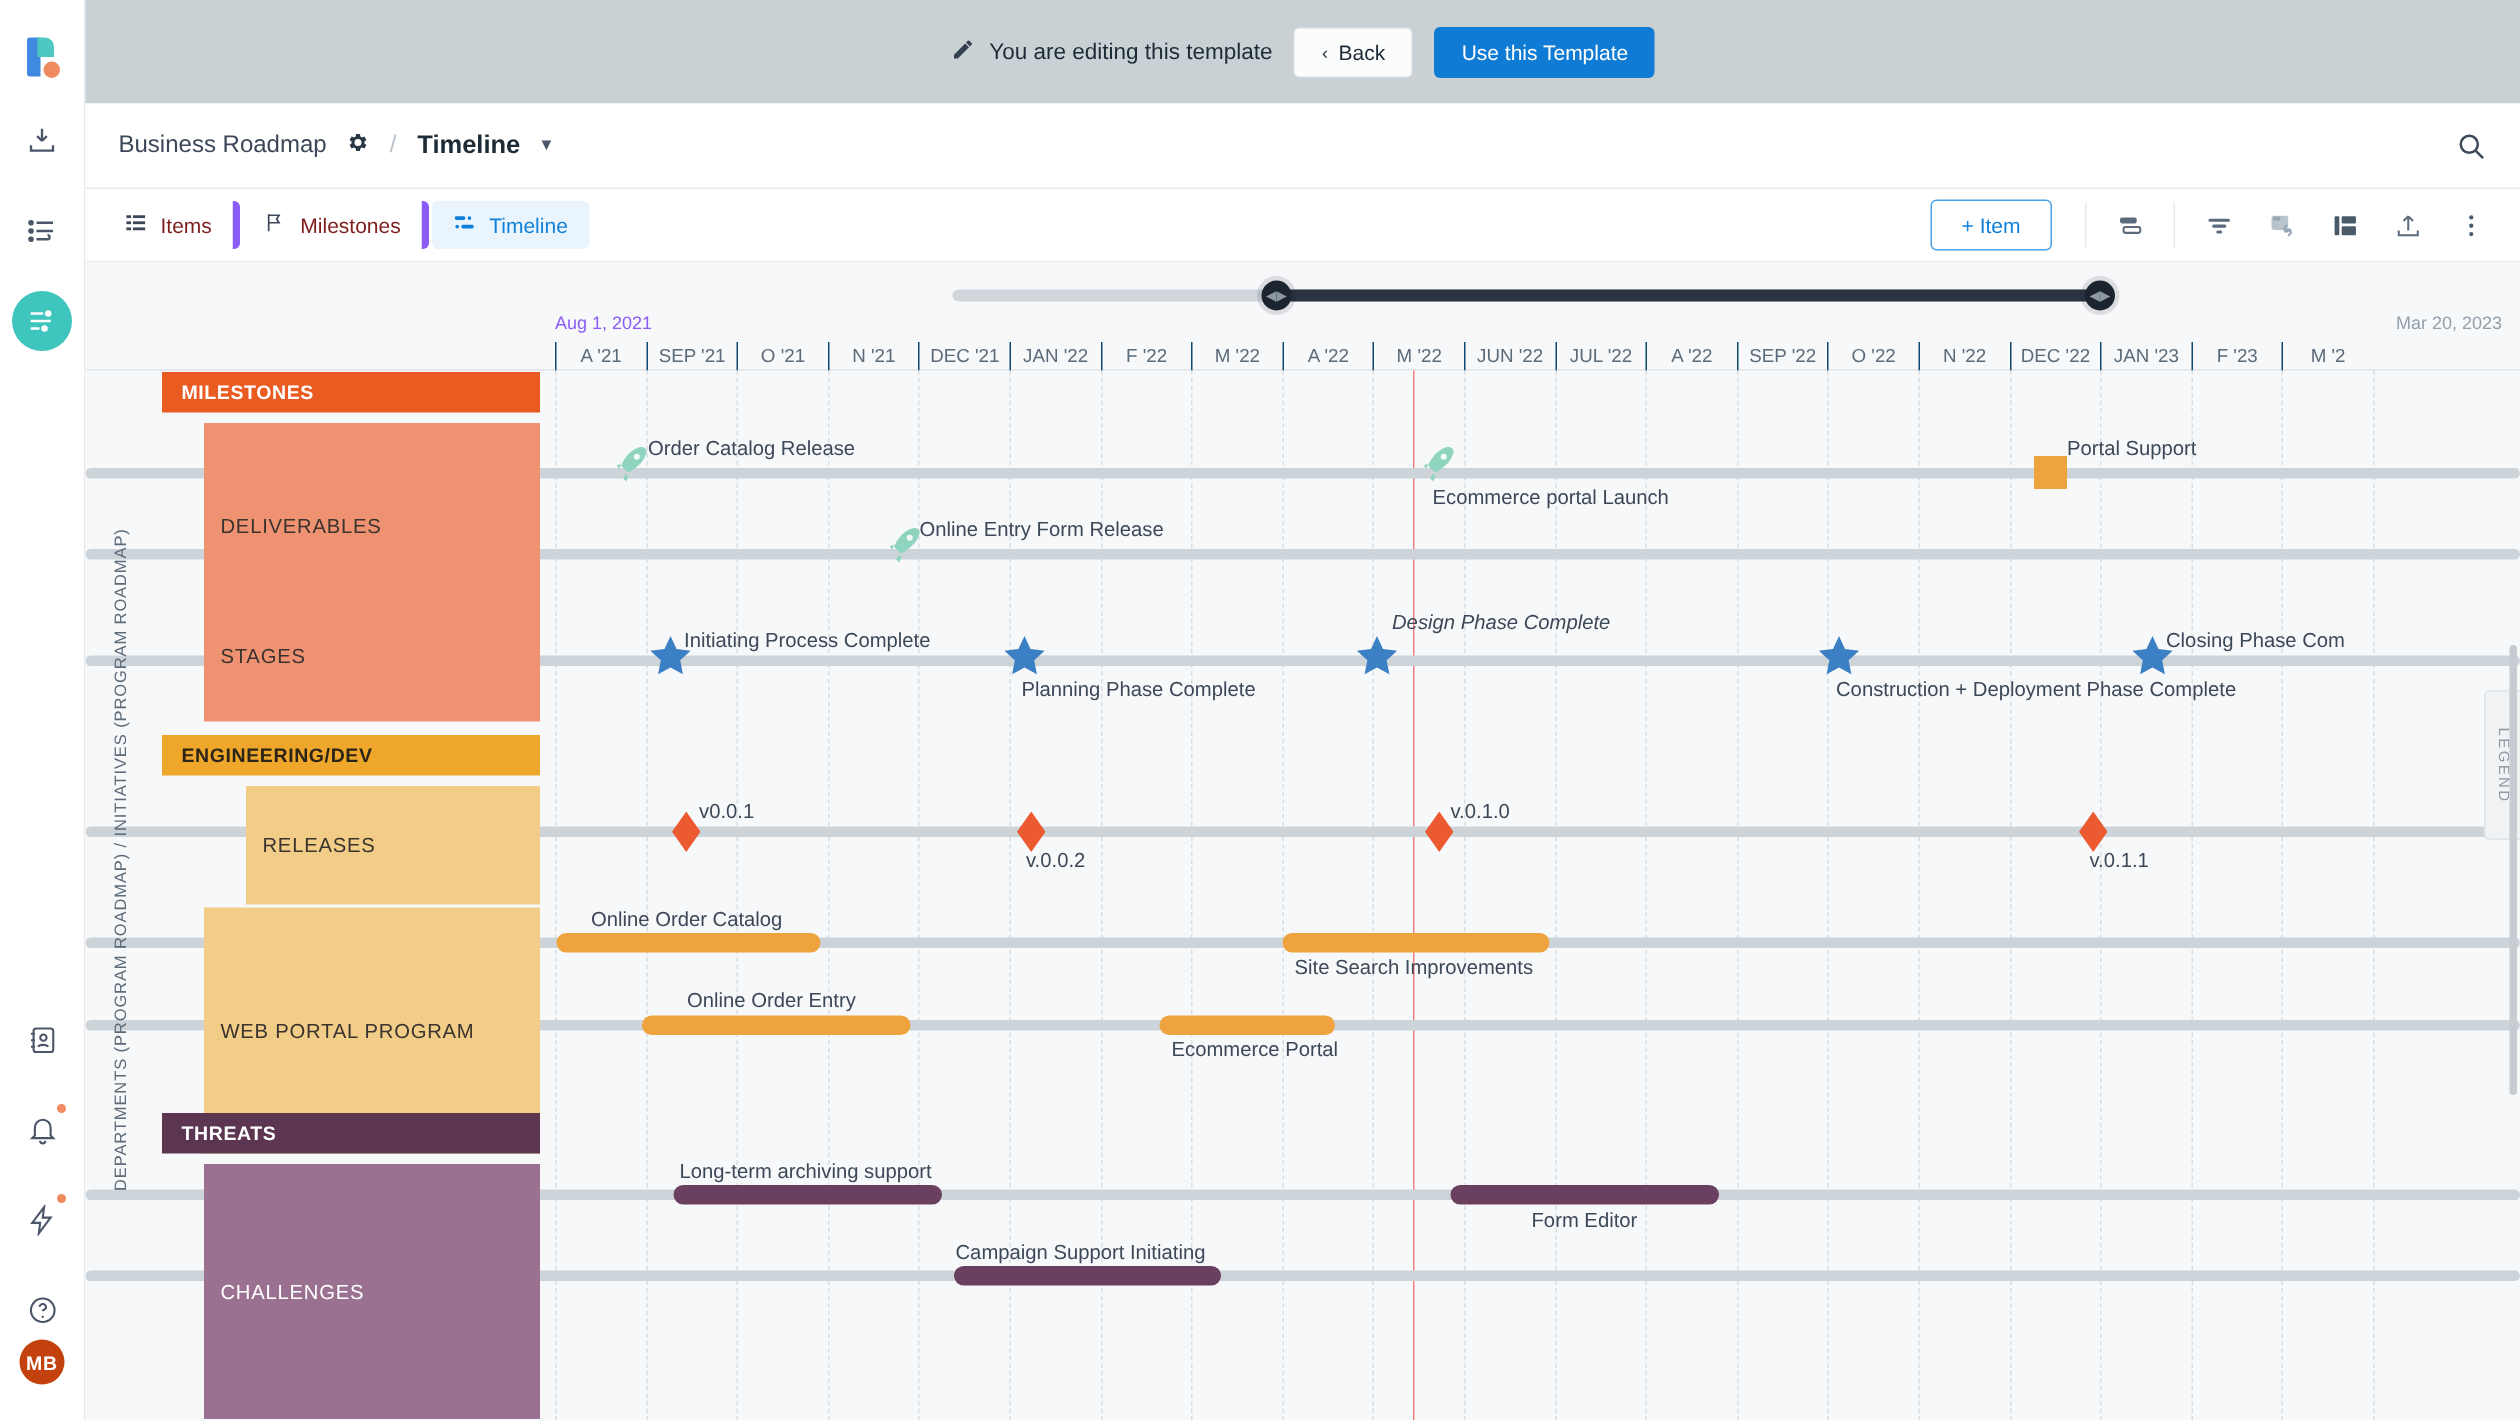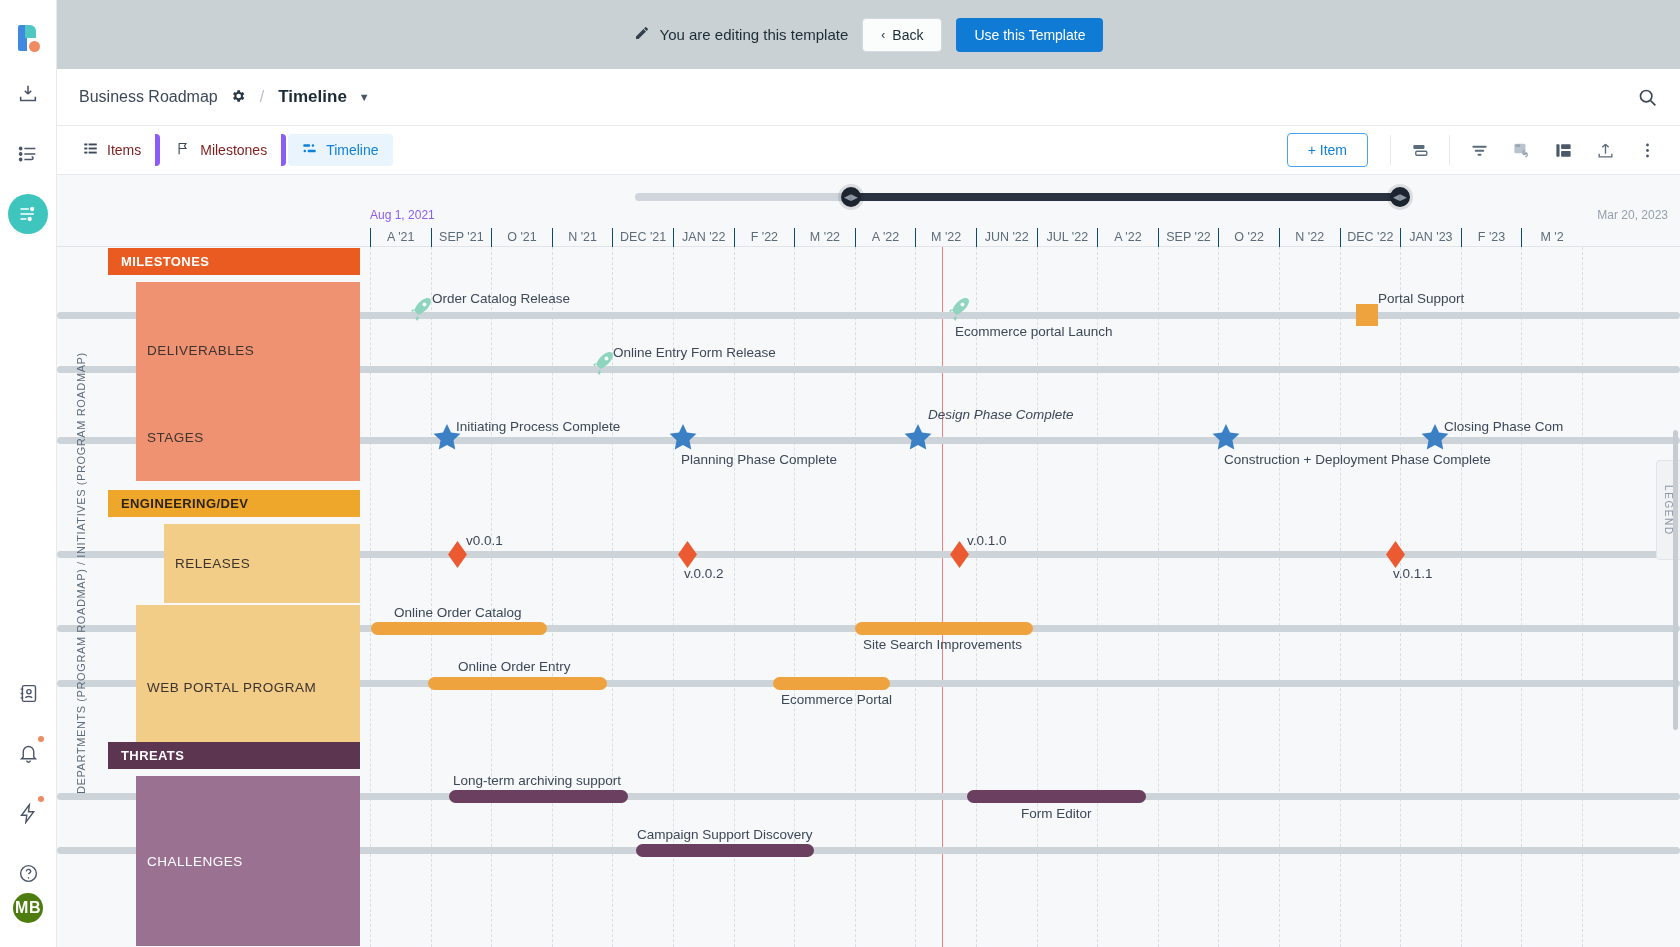--- a/index.html
+++ b/index.html
@@ -24,21 +24,21 @@
   .rail-icon {
     width: 40px; height: 40px; margin-top: 20px;
     display: flex; align-items: center; justify-content: center;
     color: #4a5568; position: relative; cursor: pointer;
   }
   .rail-icon.active { background:#3ec5bd; border-radius:50%; color:#fff; }
   .rail-spacer { flex: 1; }
   .dot-badge { position:absolute; top:3px; right:4px; width:6px; height:6px; border-radius:50%; background:#f08a60;}
   .rail-avatar {
     width: 30px; height: 30px; border-radius: 50%;
-    background: #4d7c0f; color: #fff; font-size: 16px; font-weight: bold;
+    background: #c2410c; color: #fff; font-size: 13px; font-weight: bold;
     display:flex; align-items:center; justify-content:center; margin-bottom: 24px;
     letter-spacing: .5px;
   }
 
   
   .banner {
     position: absolute; left: 57px; top: 0; right: 0; height: 69px;
     background: #c9d1d4; display: flex; align-items: center; justify-content: center;
     gap: 14px;
   }
@@ -495,21 +495,21 @@
           <div class="mk-label" style="left: 401px; top: 412px;">Online Order Entry</div>
           <div class="bar" style="left: 716px; width: 117px; top: 430px; background: rgb(239, 163, 63);"></div>
           <div class="mk-label" style="left: 724px; top: 445px;">Ecommerce Portal</div>
           <div class="rowline" style="left: 0px; right: 0px; top: 546px;"></div>
           <div class="bar" style="left: 392px; width: 179px; top: 543px; background: rgb(107, 63, 95);"></div>
           <div class="mk-label" style="left: 396px; top: 526px;">Long-term archiving support</div>
           <div class="bar" style="left: 910px; width: 179px; top: 543px; background: rgb(107, 63, 95);"></div>
           <div class="mk-label" style="left: 964px; top: 559px;">Form Editor</div>
           <div class="rowline" style="left: 0px; right: 0px; top: 600px;"></div>
           <div class="bar" style="left: 579px; width: 178px; top: 597px; background: rgb(107, 63, 95);"></div>
-          <div class="mk-label" style="left: 580px; top: 580px;">Campaign Support Discovery</div>
+          <div class="mk-label" style="left: 580px; top: 580px;">Campaign Support Initiating</div>
         </div>
     </div>
 
     <div class="legend-tab">
       <span>LEGEND</span>
     </div>
     <div class="vscroll"></div>
   </div>
 
   <div class="cats">

